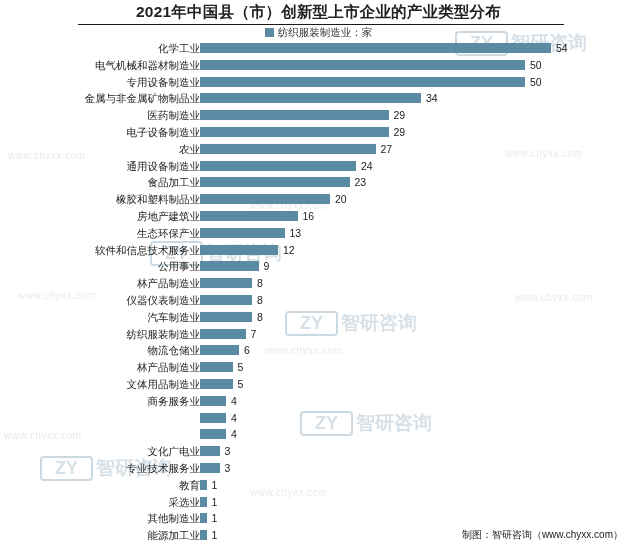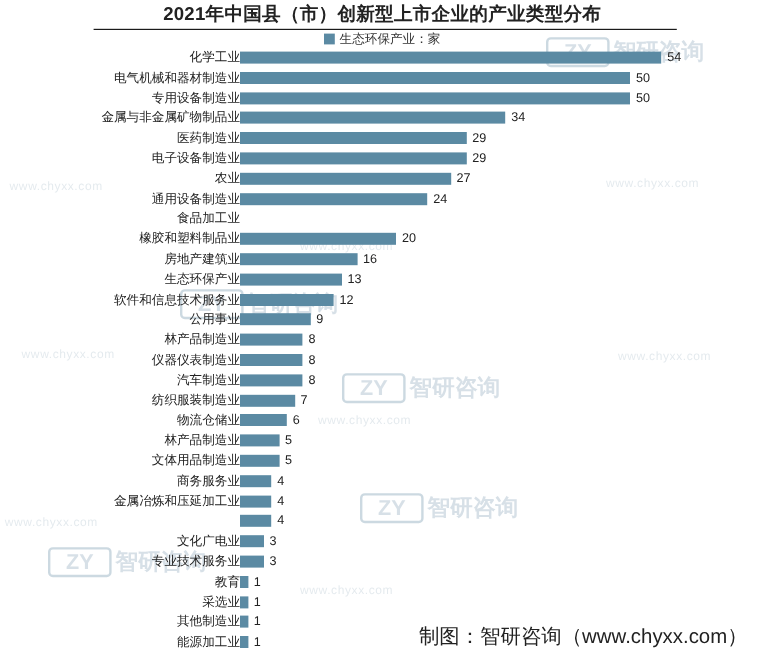--- a/index.html
+++ b/index.html
@@ -95,21 +95,21 @@
     top: 0;
     line-height: 16.8px;
     font-size: 10.5px;
     color: #222222;
     white-space: nowrap;
   }
   .credit {
     position: absolute;
     right: 14px;
     bottom: 10px;
-    font-size: 17px;
+    font-size: 10px;
     color: #222222;
     white-space: nowrap;
   }
   
   .wm {
     position: absolute;
     color: rgba(120, 150, 170, 0.18);
     font-size: 17px;
     font-weight: bold;
     white-space: nowrap;
@@ -157,21 +157,21 @@
   <div class="wm-logo" style="left:40px; top:455px;"><span class="mark">ZY</span><span>智研咨询</span></div>
   <div class="wm-logo" style="left:285px; top:310px;"><span class="mark">ZY</span><span>智研咨询</span></div>
   <div class="wm-logo" style="left:300px; top:410px;"><span class="mark">ZY</span><span>智研咨询</span></div>
   <div class="wm-logo" style="left:455px; top:30px;"><span class="mark">ZY</span><span>智研咨询</span></div>
   <div class="wm-logo" style="left:150px; top:240px;"><span class="mark">ZY</span><span>智研咨询</span></div>
 
   <div class="title">2021年中国县（市）创新型上市企业的产业类型分布</div>
   <div class="title-rule"></div>
 
   <div class="legend">
-    <span class="legend-swatch"></span><span>生态环保产业：家</span>
+    <span class="legend-swatch"></span><span>纺织服装制造业：家</span>
   </div>
 
   <div class="plot" id="plot">
       <div class="row">
         <div class="cat-label">化学工业</div>
         <div class="bar-track">
           <div class="bar" style="width: 351px;"></div>
           <div class="val-label" style="left: 356px;">54</div>
         </div>
       </div>
@@ -219,20 +219,24 @@
       </div>
       <div class="row">
         <div class="cat-label">通用设备制造业</div>
         <div class="bar-track">
           <div class="bar" style="width: 156px;"></div>
           <div class="val-label" style="left: 161px;">24</div>
         </div>
       </div>
       <div class="row">
         <div class="cat-label">食品加工业</div>
+        <div class="bar-track">
+          <div class="bar" style="width: 149.5px;"></div>
+          <div class="val-label" style="left: 154.5px;">23</div>
+        </div>
       </div>
       <div class="row">
         <div class="cat-label">橡胶和塑料制品业</div>
         <div class="bar-track">
           <div class="bar" style="width: 130px;"></div>
           <div class="val-label" style="left: 135px; text-align: center;">20</div>
         </div>
       </div>
       <div class="row">
         <div class="cat-label">房地产建筑业</div>
@@ -312,21 +316,20 @@
         </div>
       </div>
       <div class="row">
         <div class="cat-label">商务服务业</div>
         <div class="bar-track">
           <div class="bar" style="width: 26px;"></div>
           <div class="val-label" style="left: 31px;">4</div>
         </div>
       </div>
       <div class="row">
-        <div class="cat-label">金属冶炼和压延加工业</div>
         <div class="bar-track">
           <div class="bar" style="width: 26px;"></div>
           <div class="val-label" style="left: 31px;">4</div>
         </div>
       </div>
       <div class="row">
         <div class="bar-track">
           <div class="bar" style="width: 26px;"></div>
           <div class="val-label" style="left: 31px;">4</div>
         </div>

